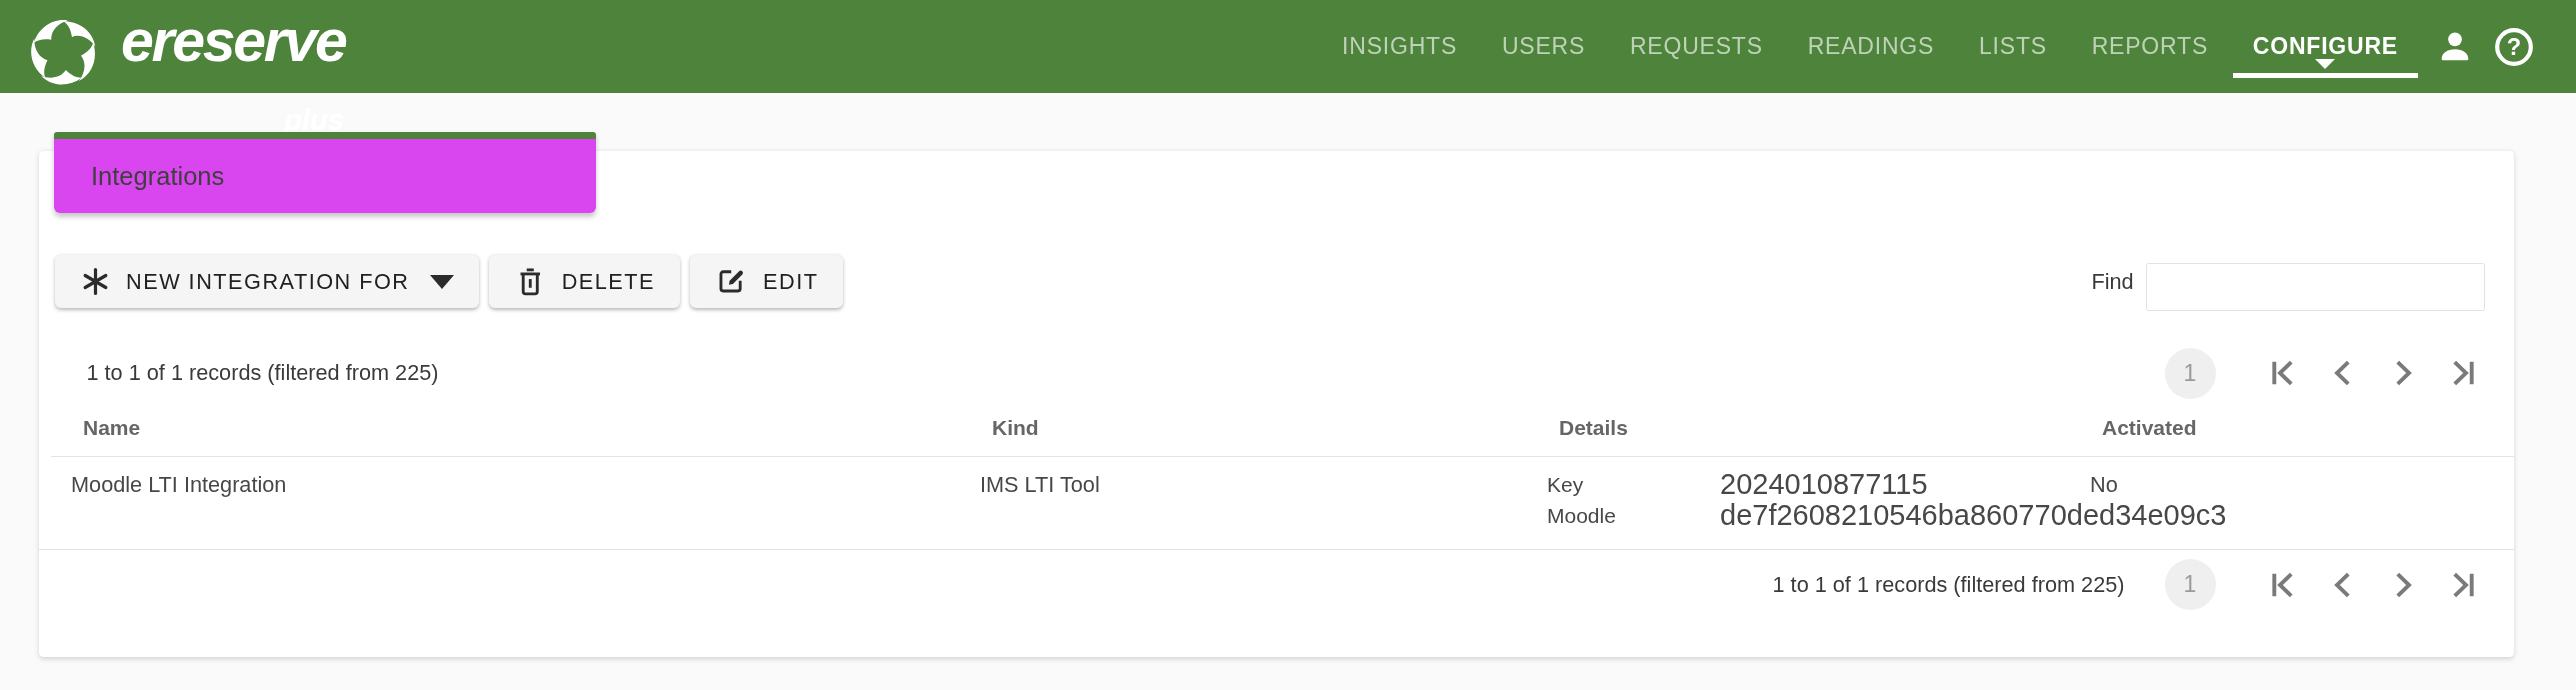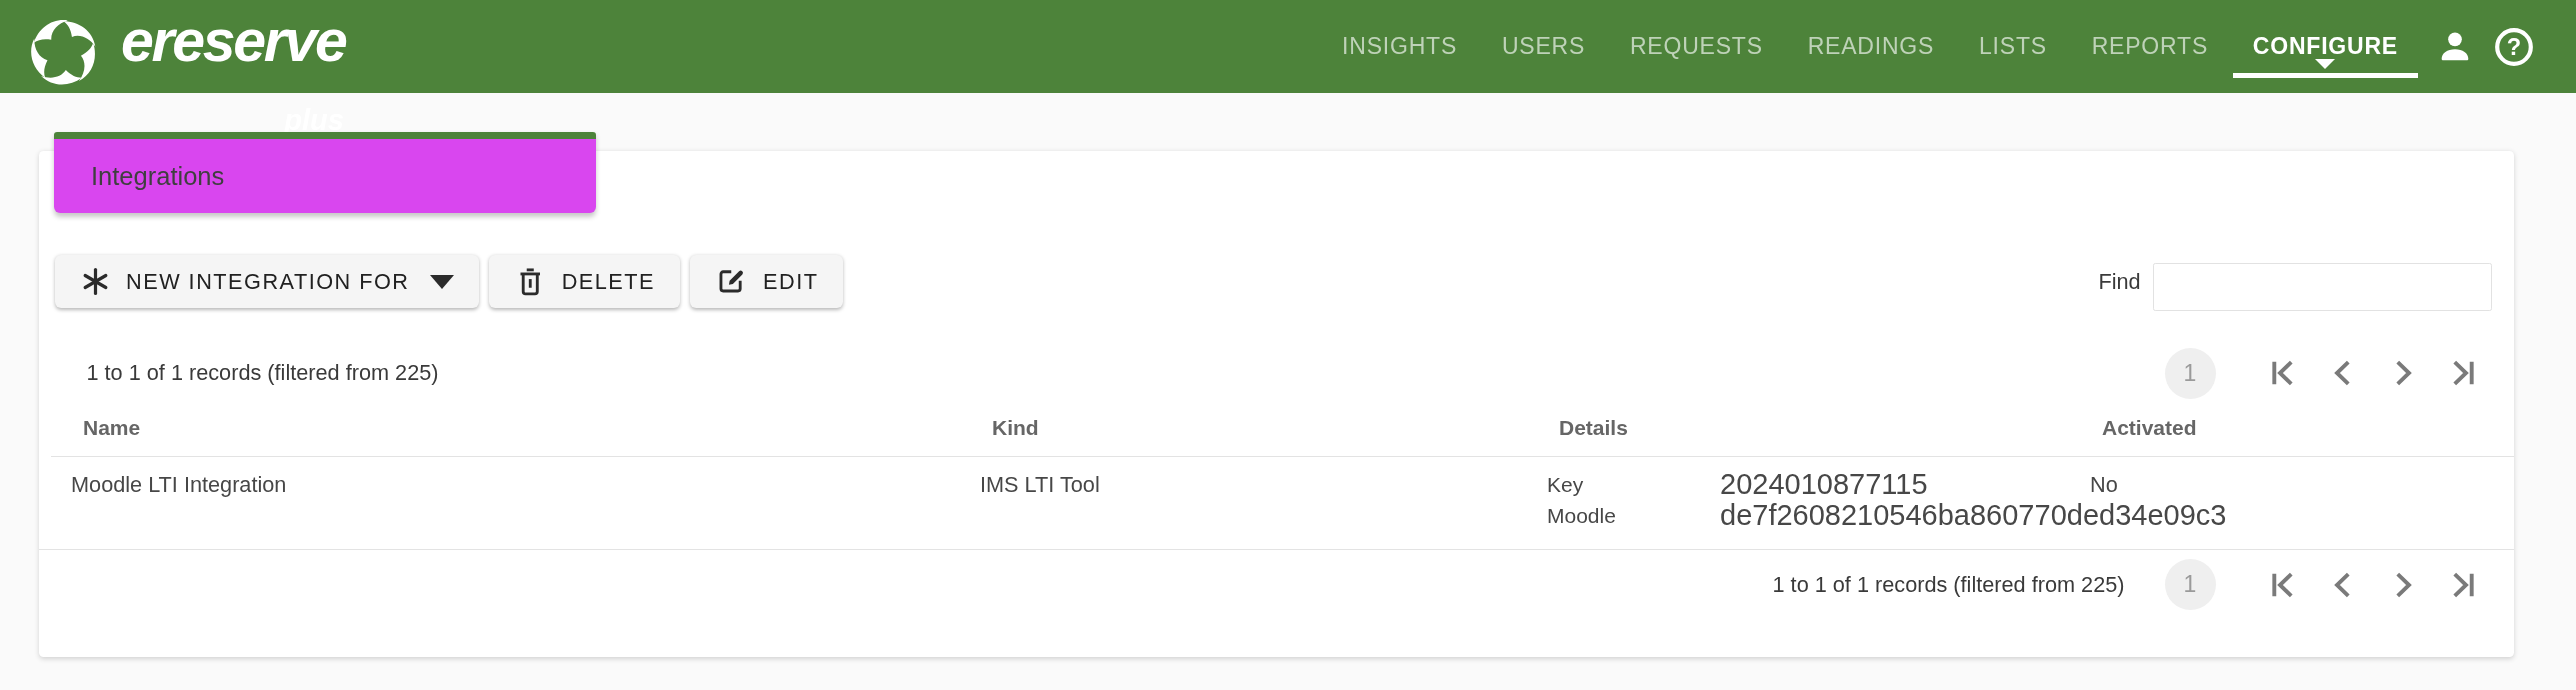--- a/index.html
+++ b/index.html
@@ -67,21 +67,21 @@
     border-top:7.7px solid #4d833a;
     border-radius:3.1px 3.1px 6.2px 6.2px;
     box-shadow:0 3.1px 5.4px rgba(0,0,0,0.22);
     display:flex; align-items:center; padding-left:37px;
     z-index:3;
   }
   .page-tab-title { font-size:25.5px; color:#3f3f3f; }
 
   
   .toolbar {
-    position:absolute; left:15.5px; right:22px; top:104px; height:53px;
+    position:absolute; left:15.5px; right:29px; top:104px; height:53px;
     display:flex; align-items:center; gap:10px; z-index:2;
   }
   .btn {
     height:53px; display:inline-flex; align-items:center; gap:15.5px;
     background:#f5f5f5; border:none; border-radius:6.2px;
     padding:0 25px; cursor:pointer;
     box-shadow:0 1.5px 3.9px rgba(0,0,0,0.28);
     font-family:"Liberation Sans", sans-serif;
     font-size:21.7px; font-weight:500; letter-spacing:1.5px; color:#212121;
     white-space:nowrap;

